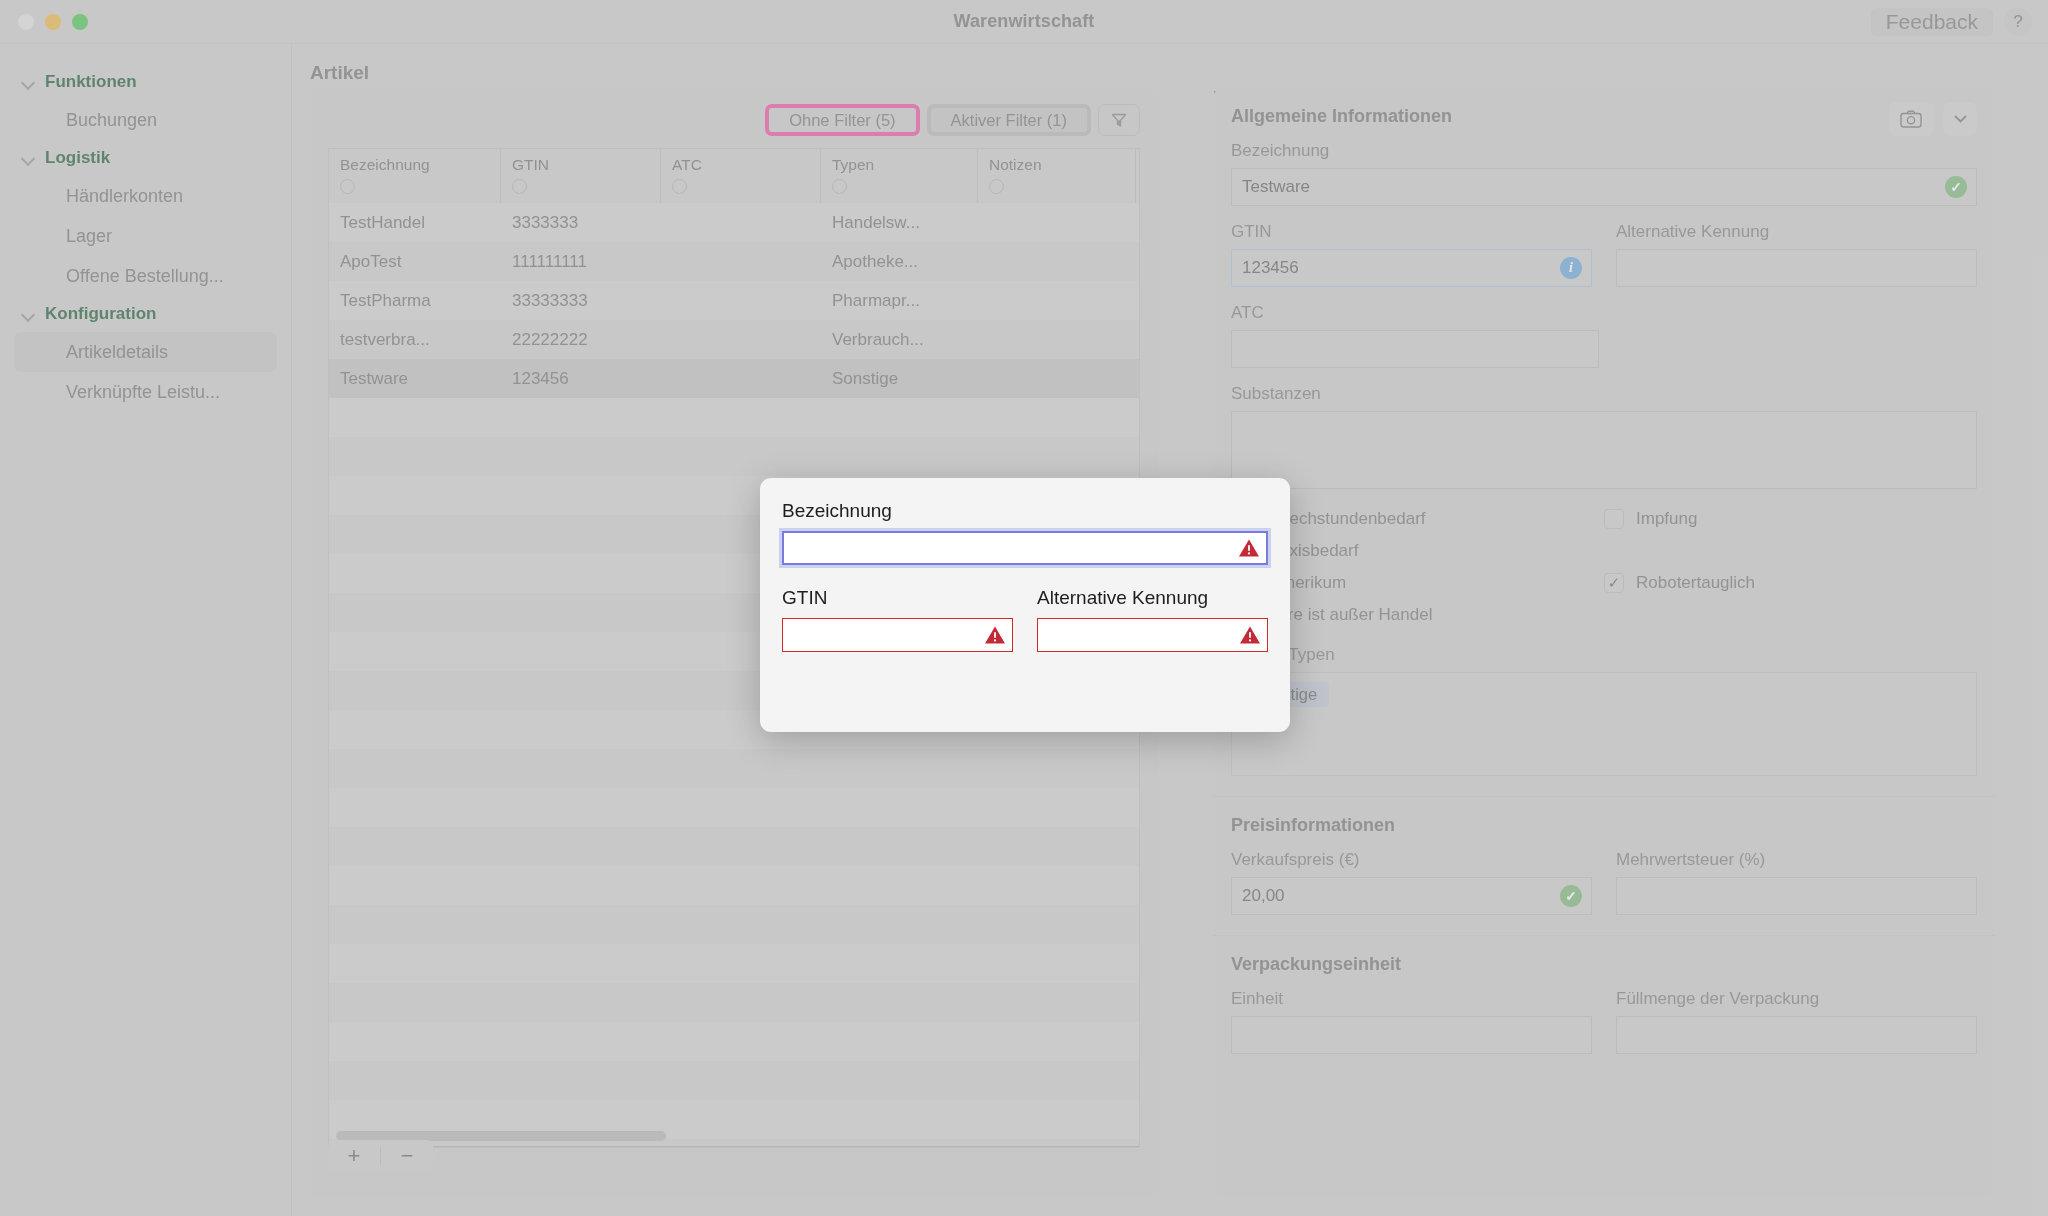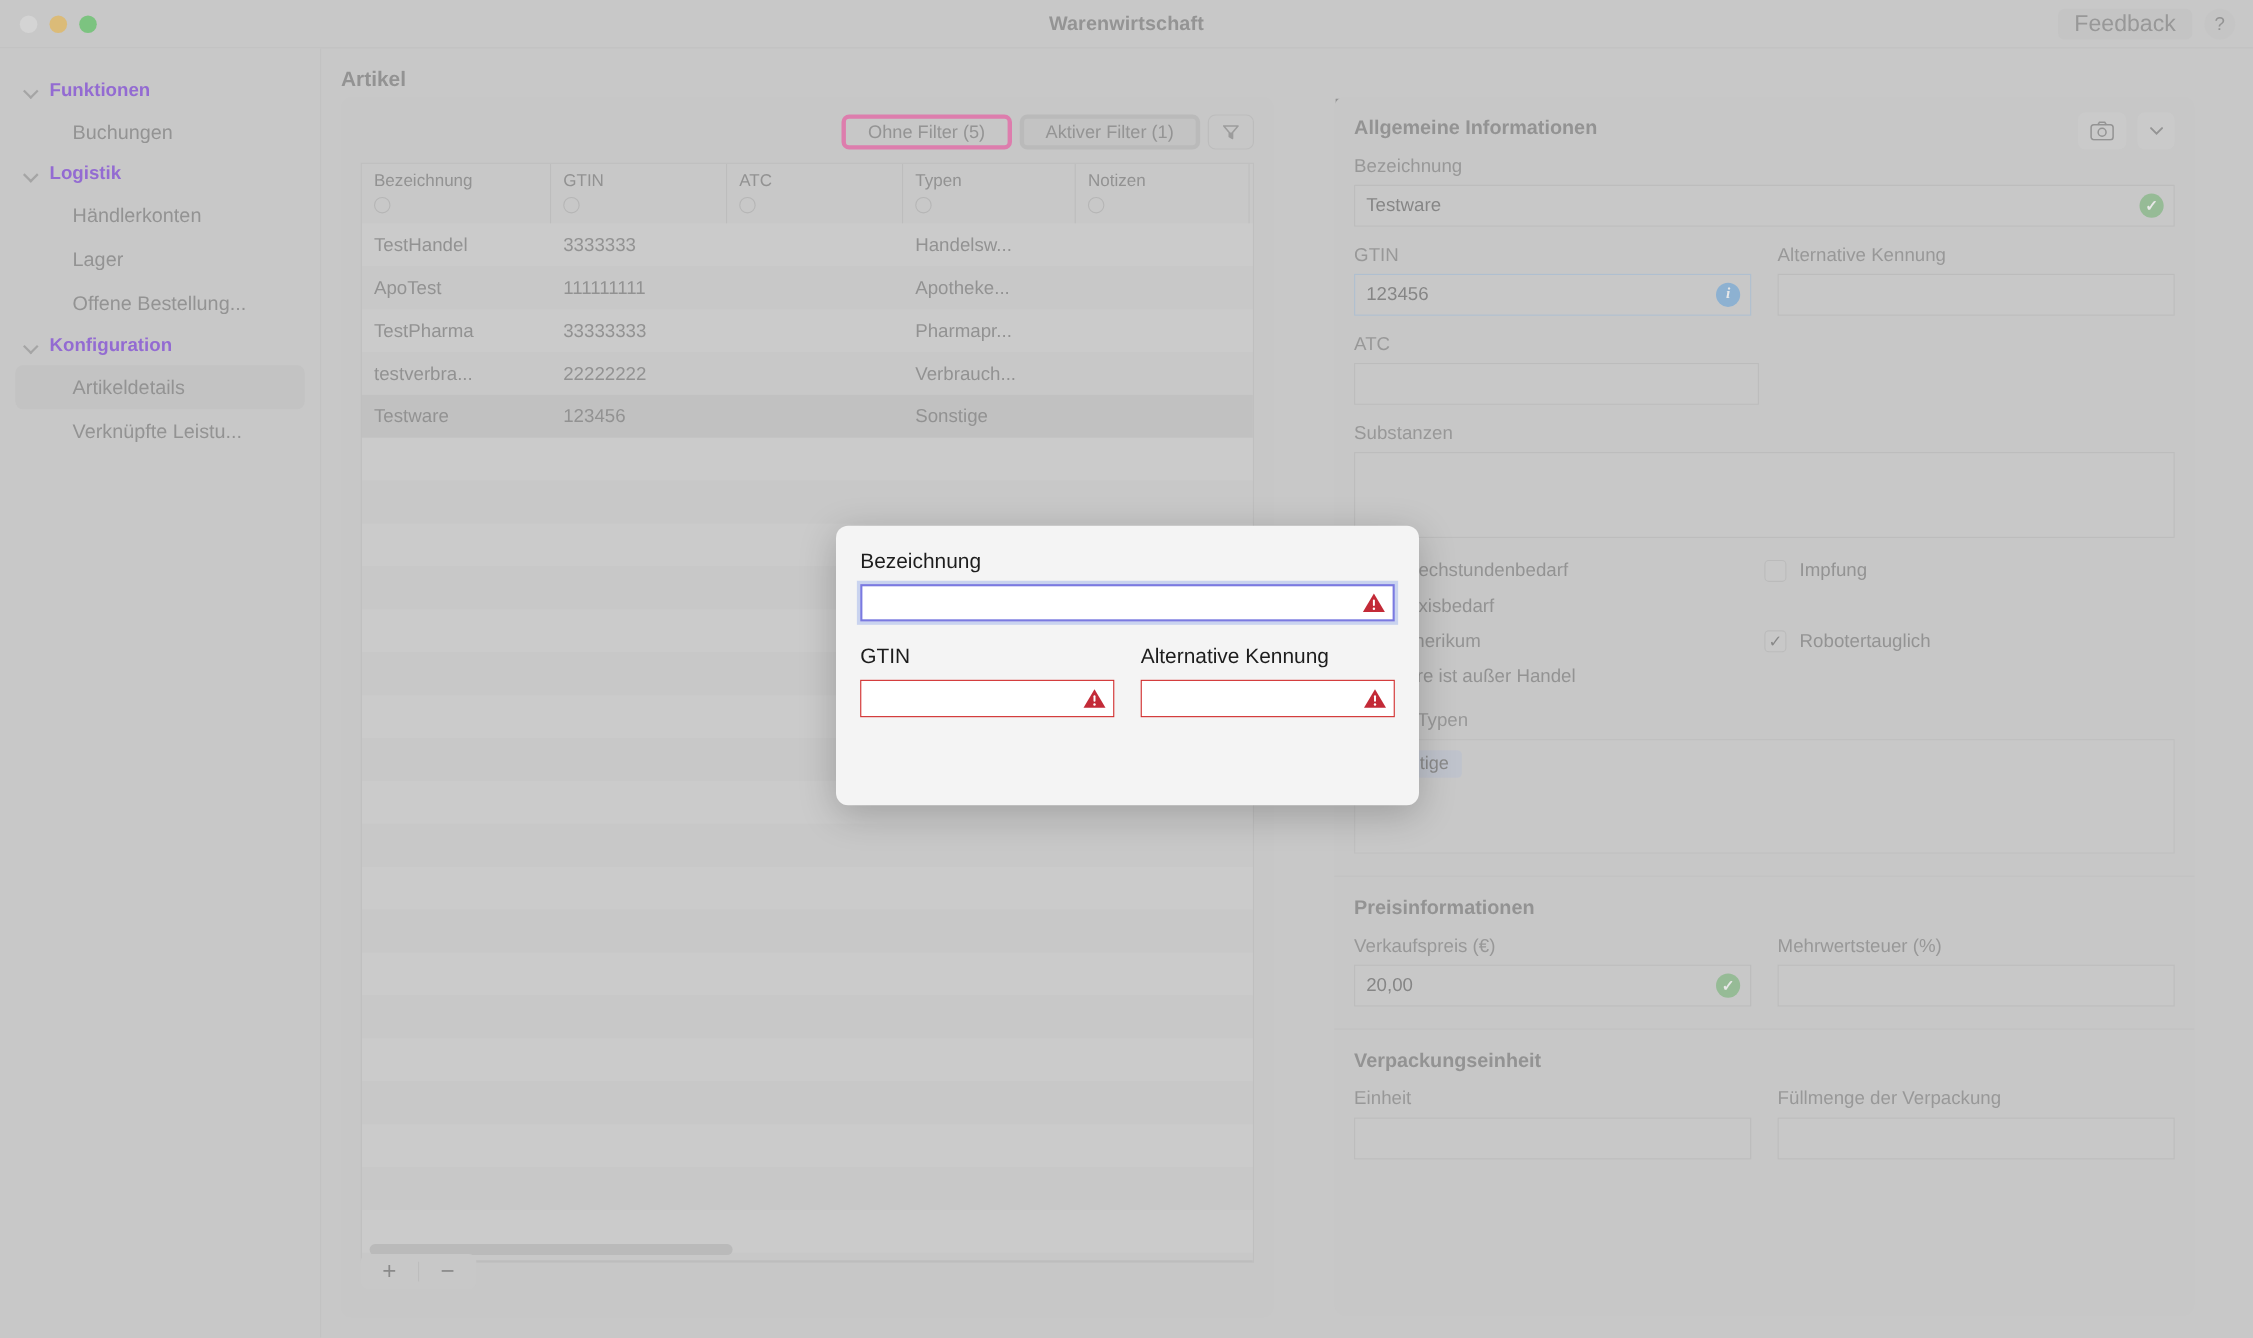--- a/index.html
+++ b/index.html
@@ -50,21 +50,21 @@
   
   .sidebar {
     position: absolute; left: 0; top: 44px; width: 292px; bottom: 0;
     background: #c8c8c8;
     border-right: 1px solid #bcbcbc;
     padding-top: 20px;
   }
   .sb-group {
     display: flex; align-items: center; gap: 10px;
     height: 36px; padding-left: 22px;
-    font-size: 17px; font-weight: bold; color: #6d28d9;
+    font-size: 17px; font-weight: bold; color: #14532d;
   }
   .chev {
     width: 13px; height: 13px; display: inline-block; position: relative;
   }
   .chev::before {
     content: ""; position: absolute; left: 1px; top: 2px;
     width: 8px; height: 8px;
     border-right: 2px solid #8c8c8c; border-bottom: 2px solid #8c8c8c;
     transform: rotate(45deg);
   }

